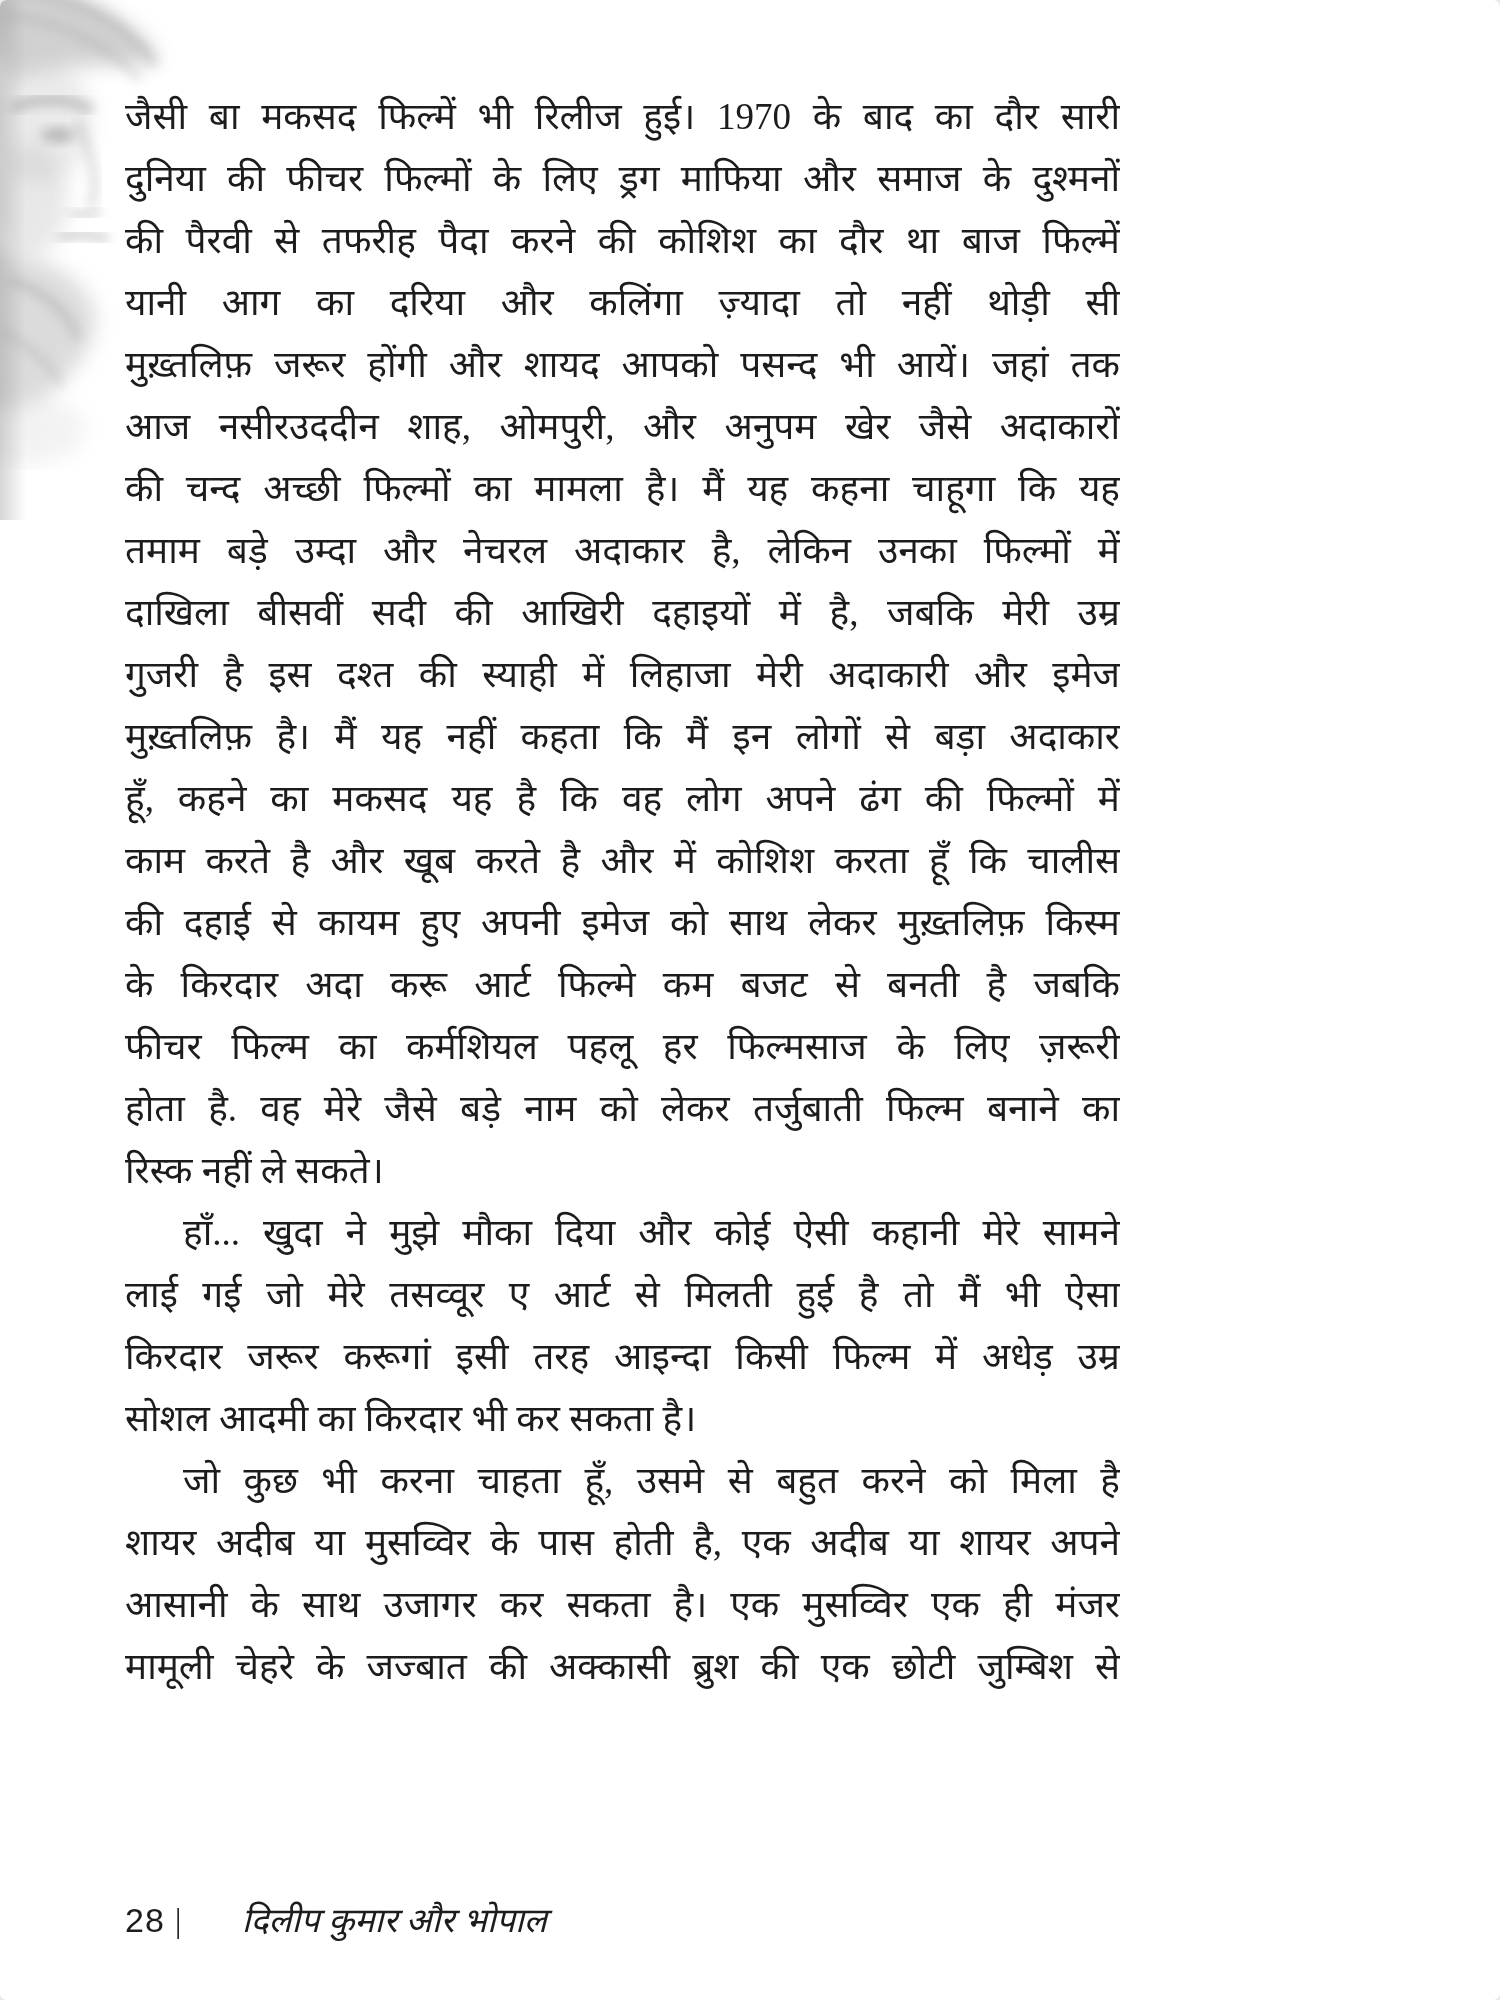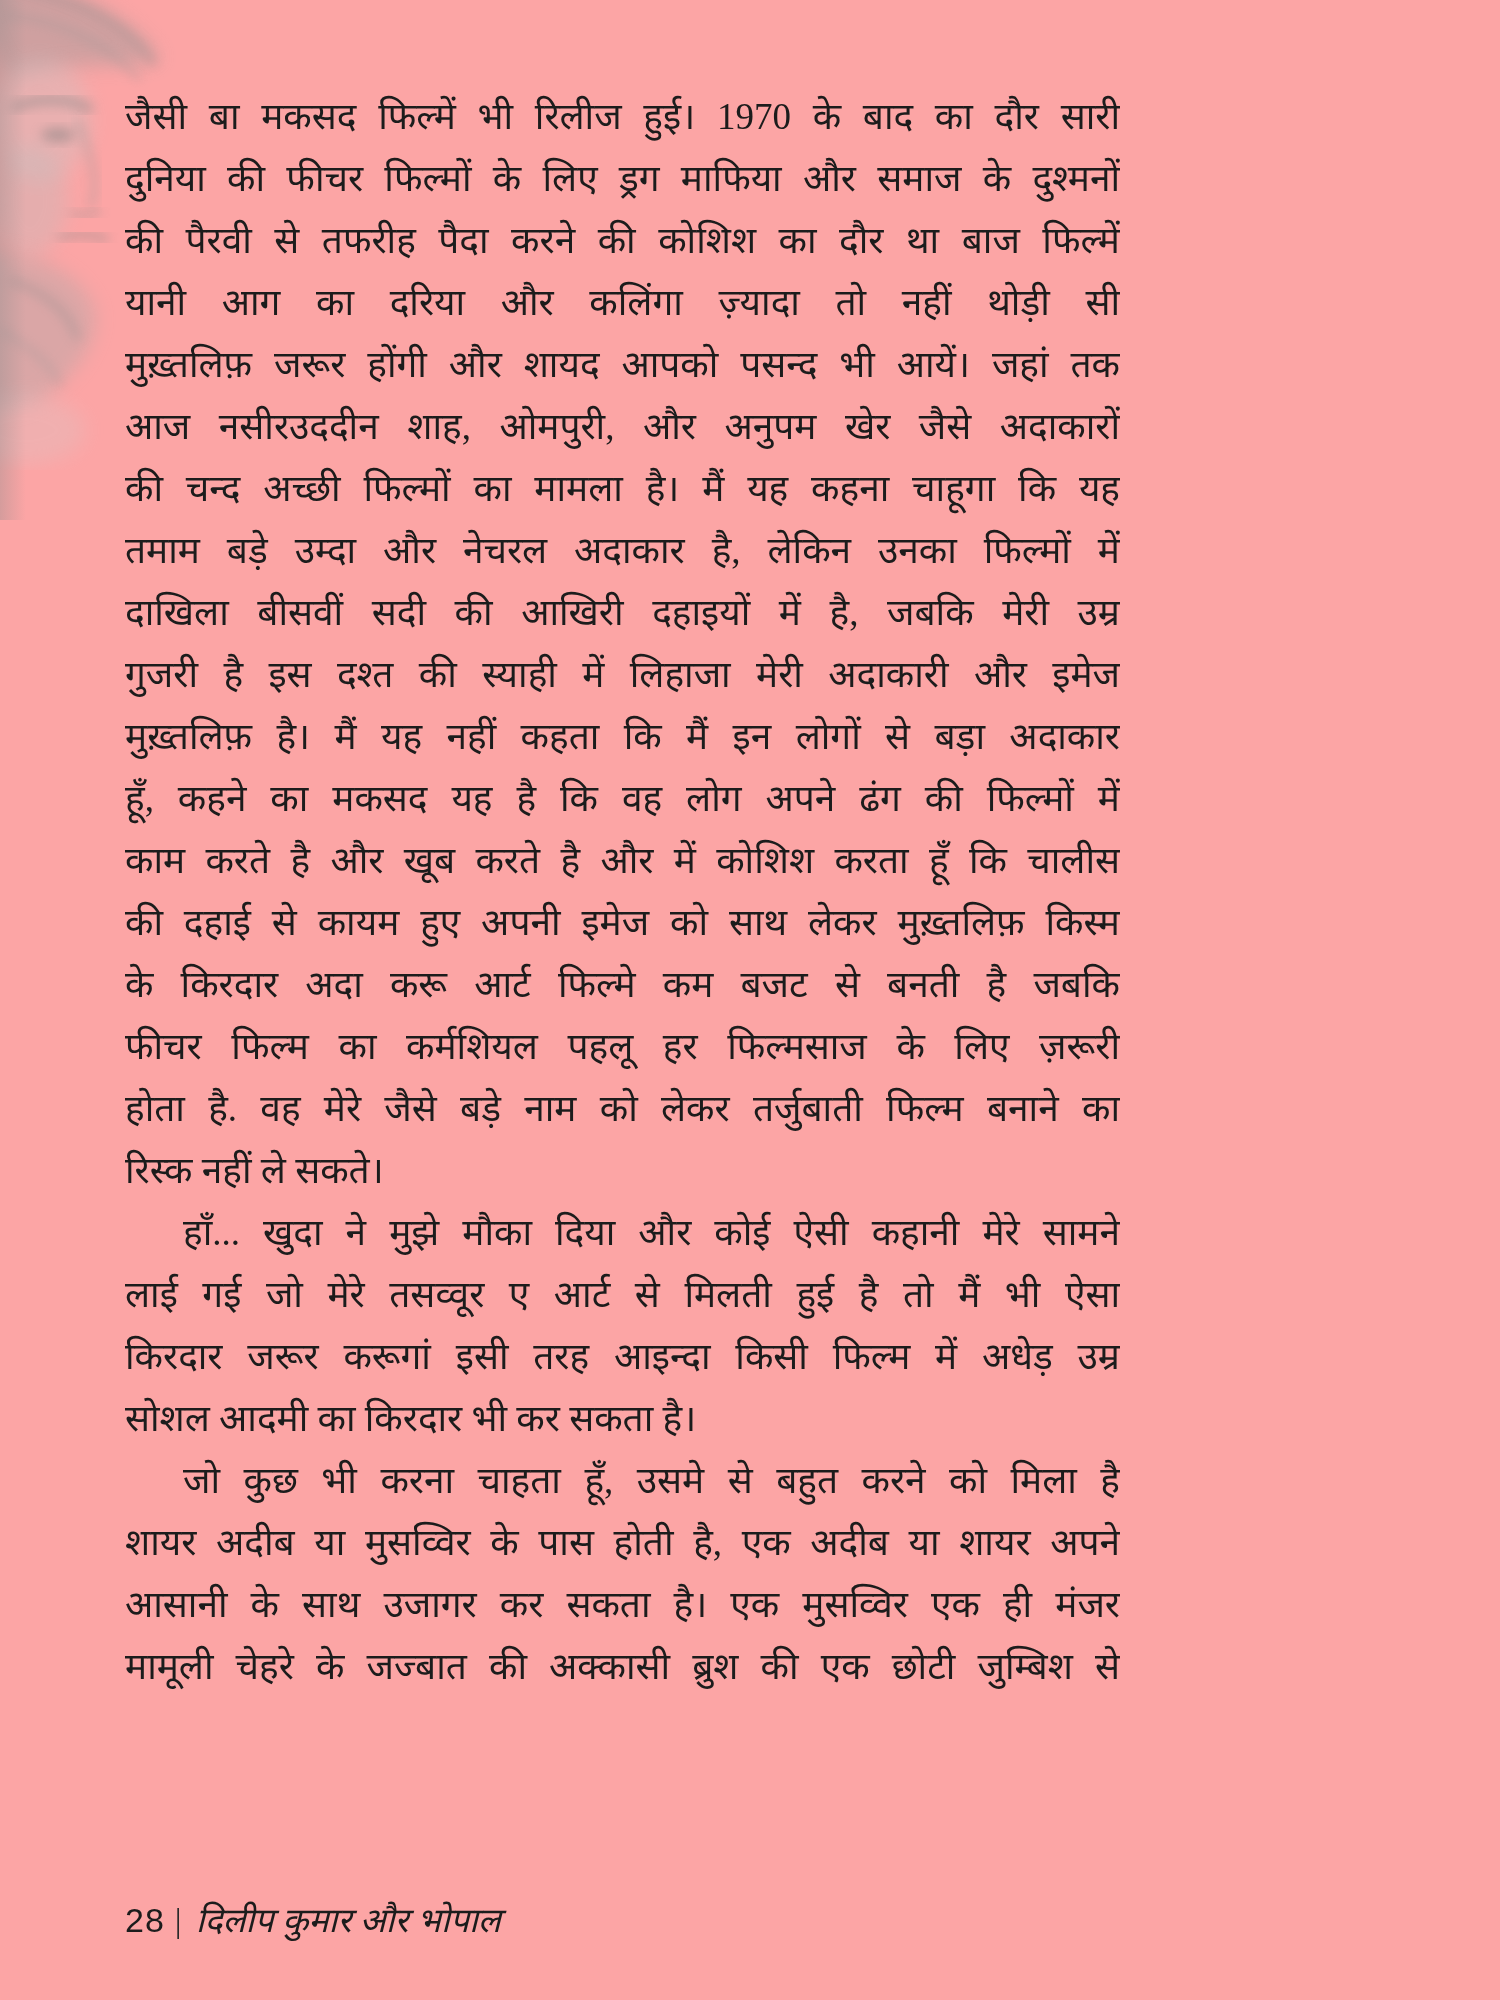--- a/index.html
+++ b/index.html
@@ -5,23 +5,24 @@
   html, body {
     margin: 0;
     padding: 0;
     background: #e9e9e7;
   }
   .page {
     position: relative;
     width: 1500px;
     height: 2000px;
     margin: 0 auto;
-    background: #fca5a5;
+    background: #ffffff;
     overflow: hidden;
     font-family: "Liberation Serif", serif;
+    border-radius: 7px;
   }
   
   .edge-shade {
     position: absolute;
     left: 0; top: 0;
     width: 26px; height: 520px;
     background: linear-gradient(to right, rgba(140,140,140,0.35), rgba(140,140,140,0));
     pointer-events: none;
   }
   .sketch {
@@ -69,20 +70,21 @@
     letter-spacing: 1px;
   }
   .footer .sep {
     display: inline-block;
     margin: 0 14px 0 10px;
     font-weight: 300;
     color: #2a2a2a;
   }
   .footer .title {
     font-style: italic;
+    margin-left: 46px;
   }
 </style>
 </head>
 <body>
 
 <div class="page">
 
   <svg class="sketch" viewBox="0 0 250 470" xmlns="http://www.w3.org/2000/svg" aria-hidden="true">
     <defs>
       <filter id="soft" x="-40%" y="-40%" width="180%" height="180%">

